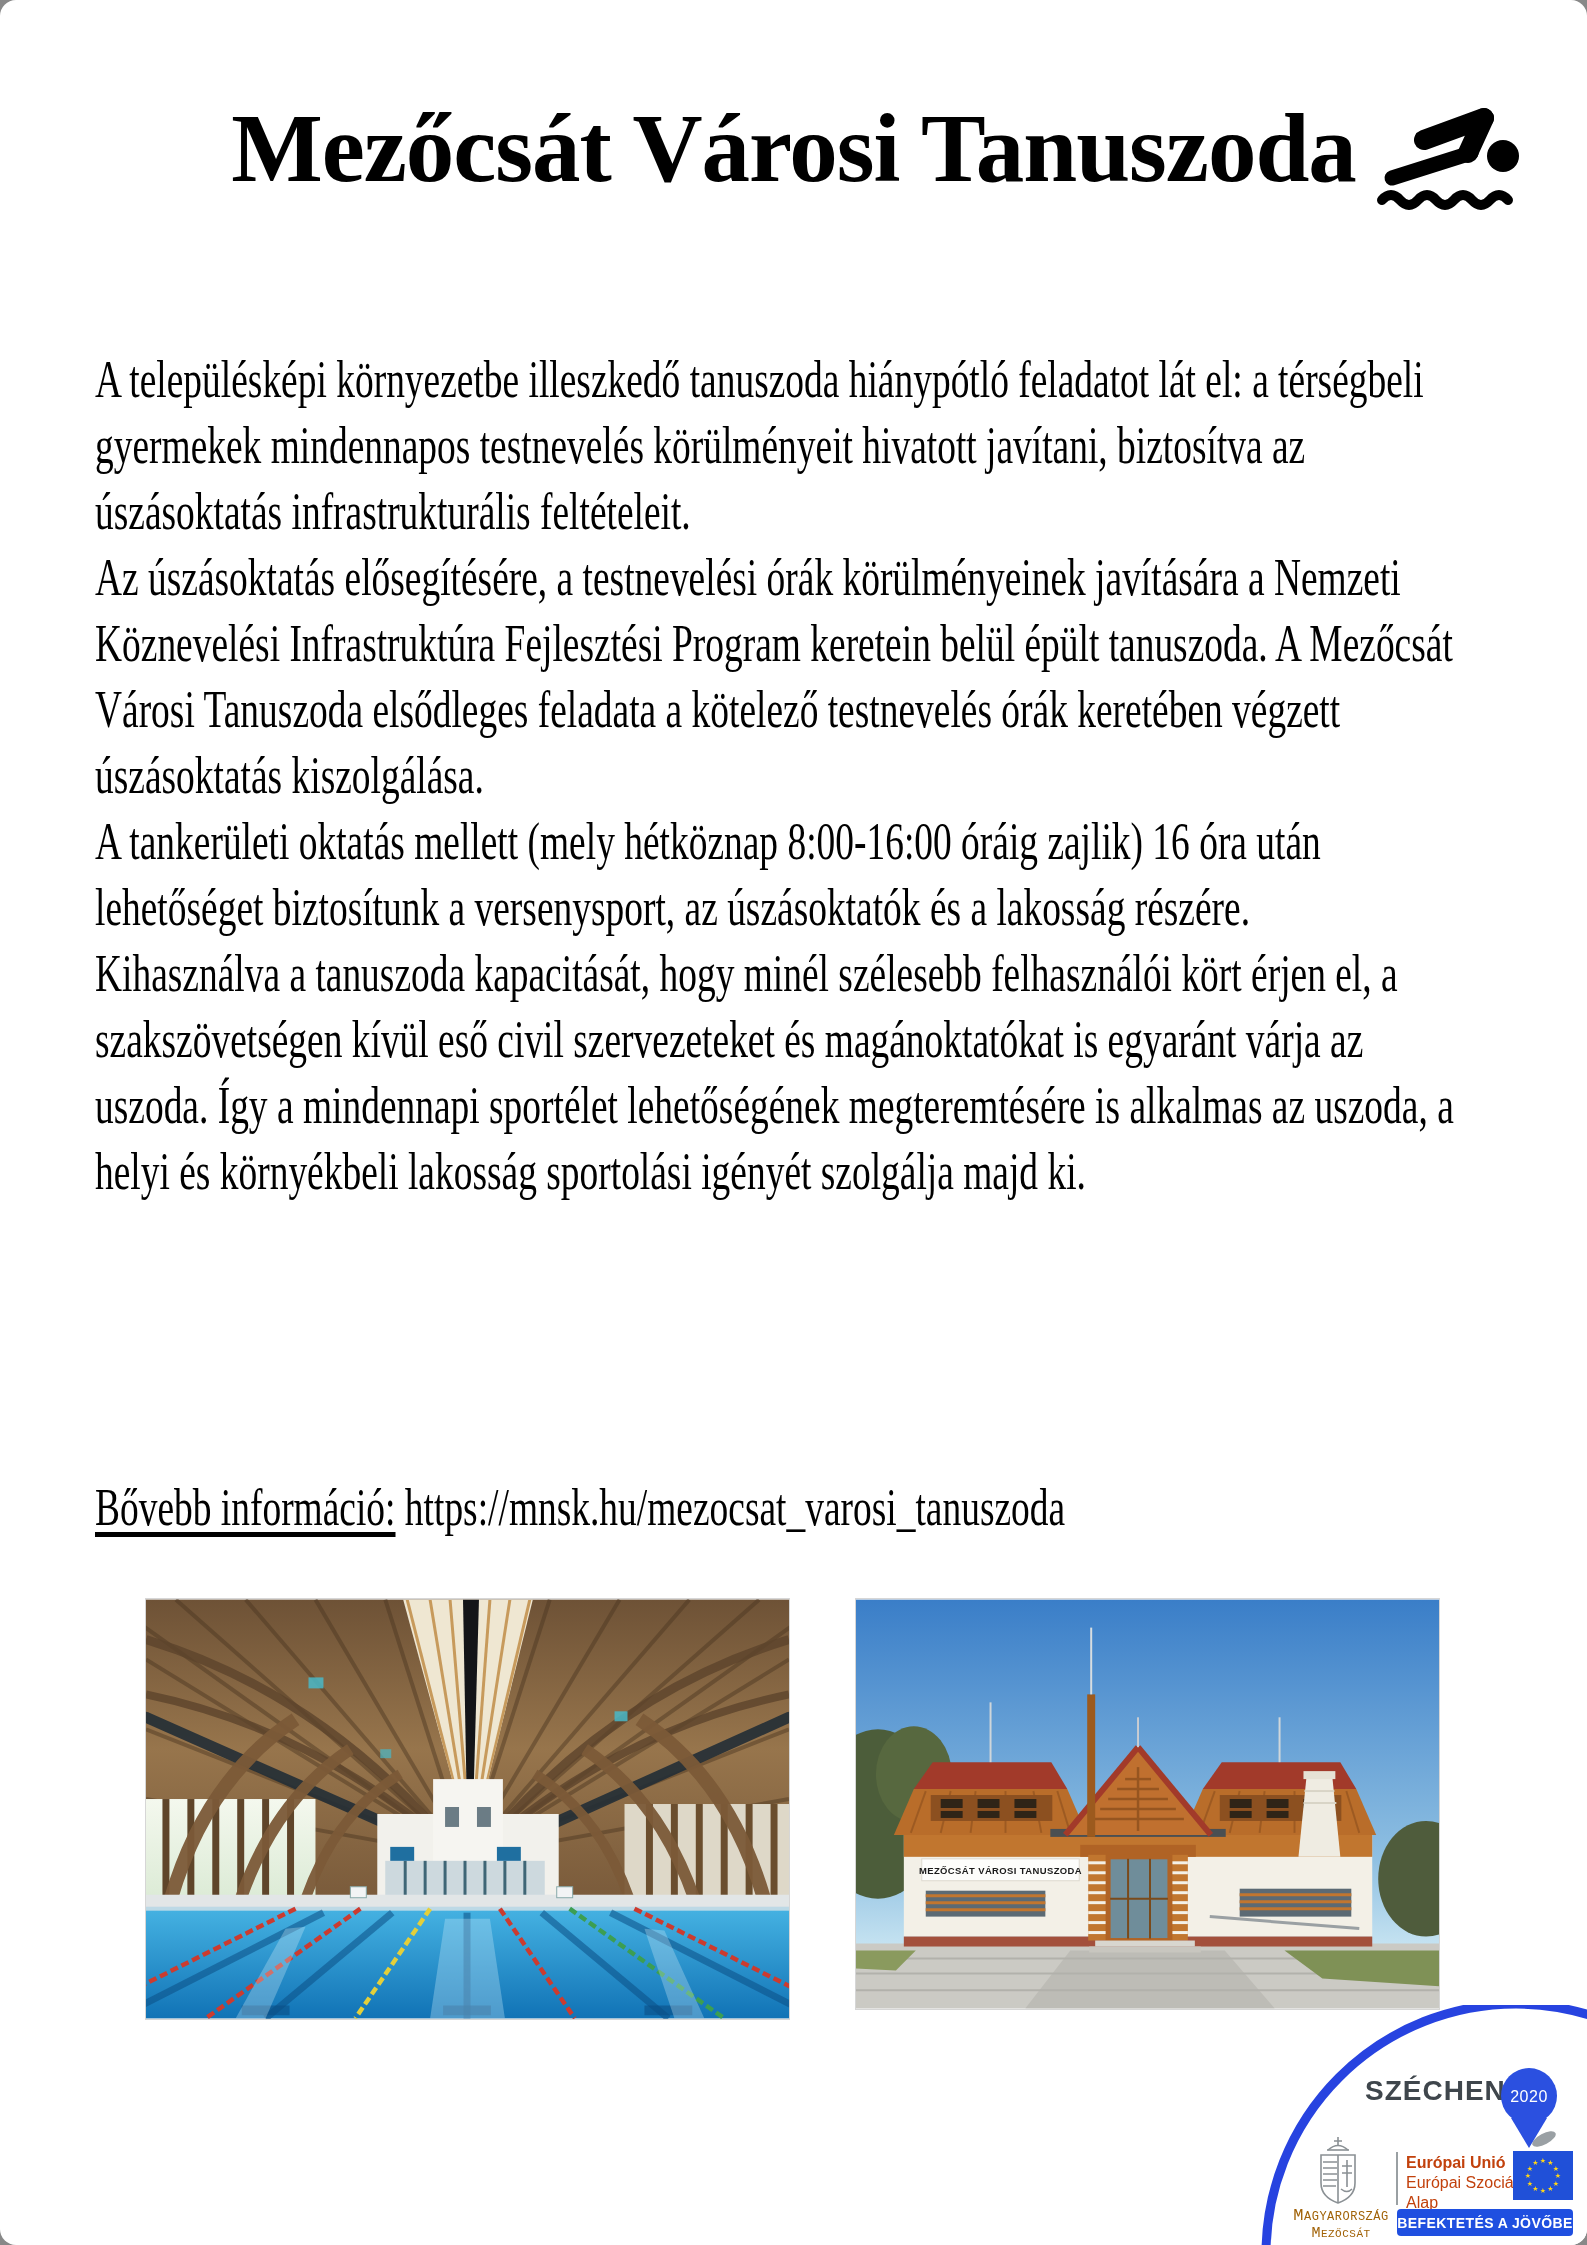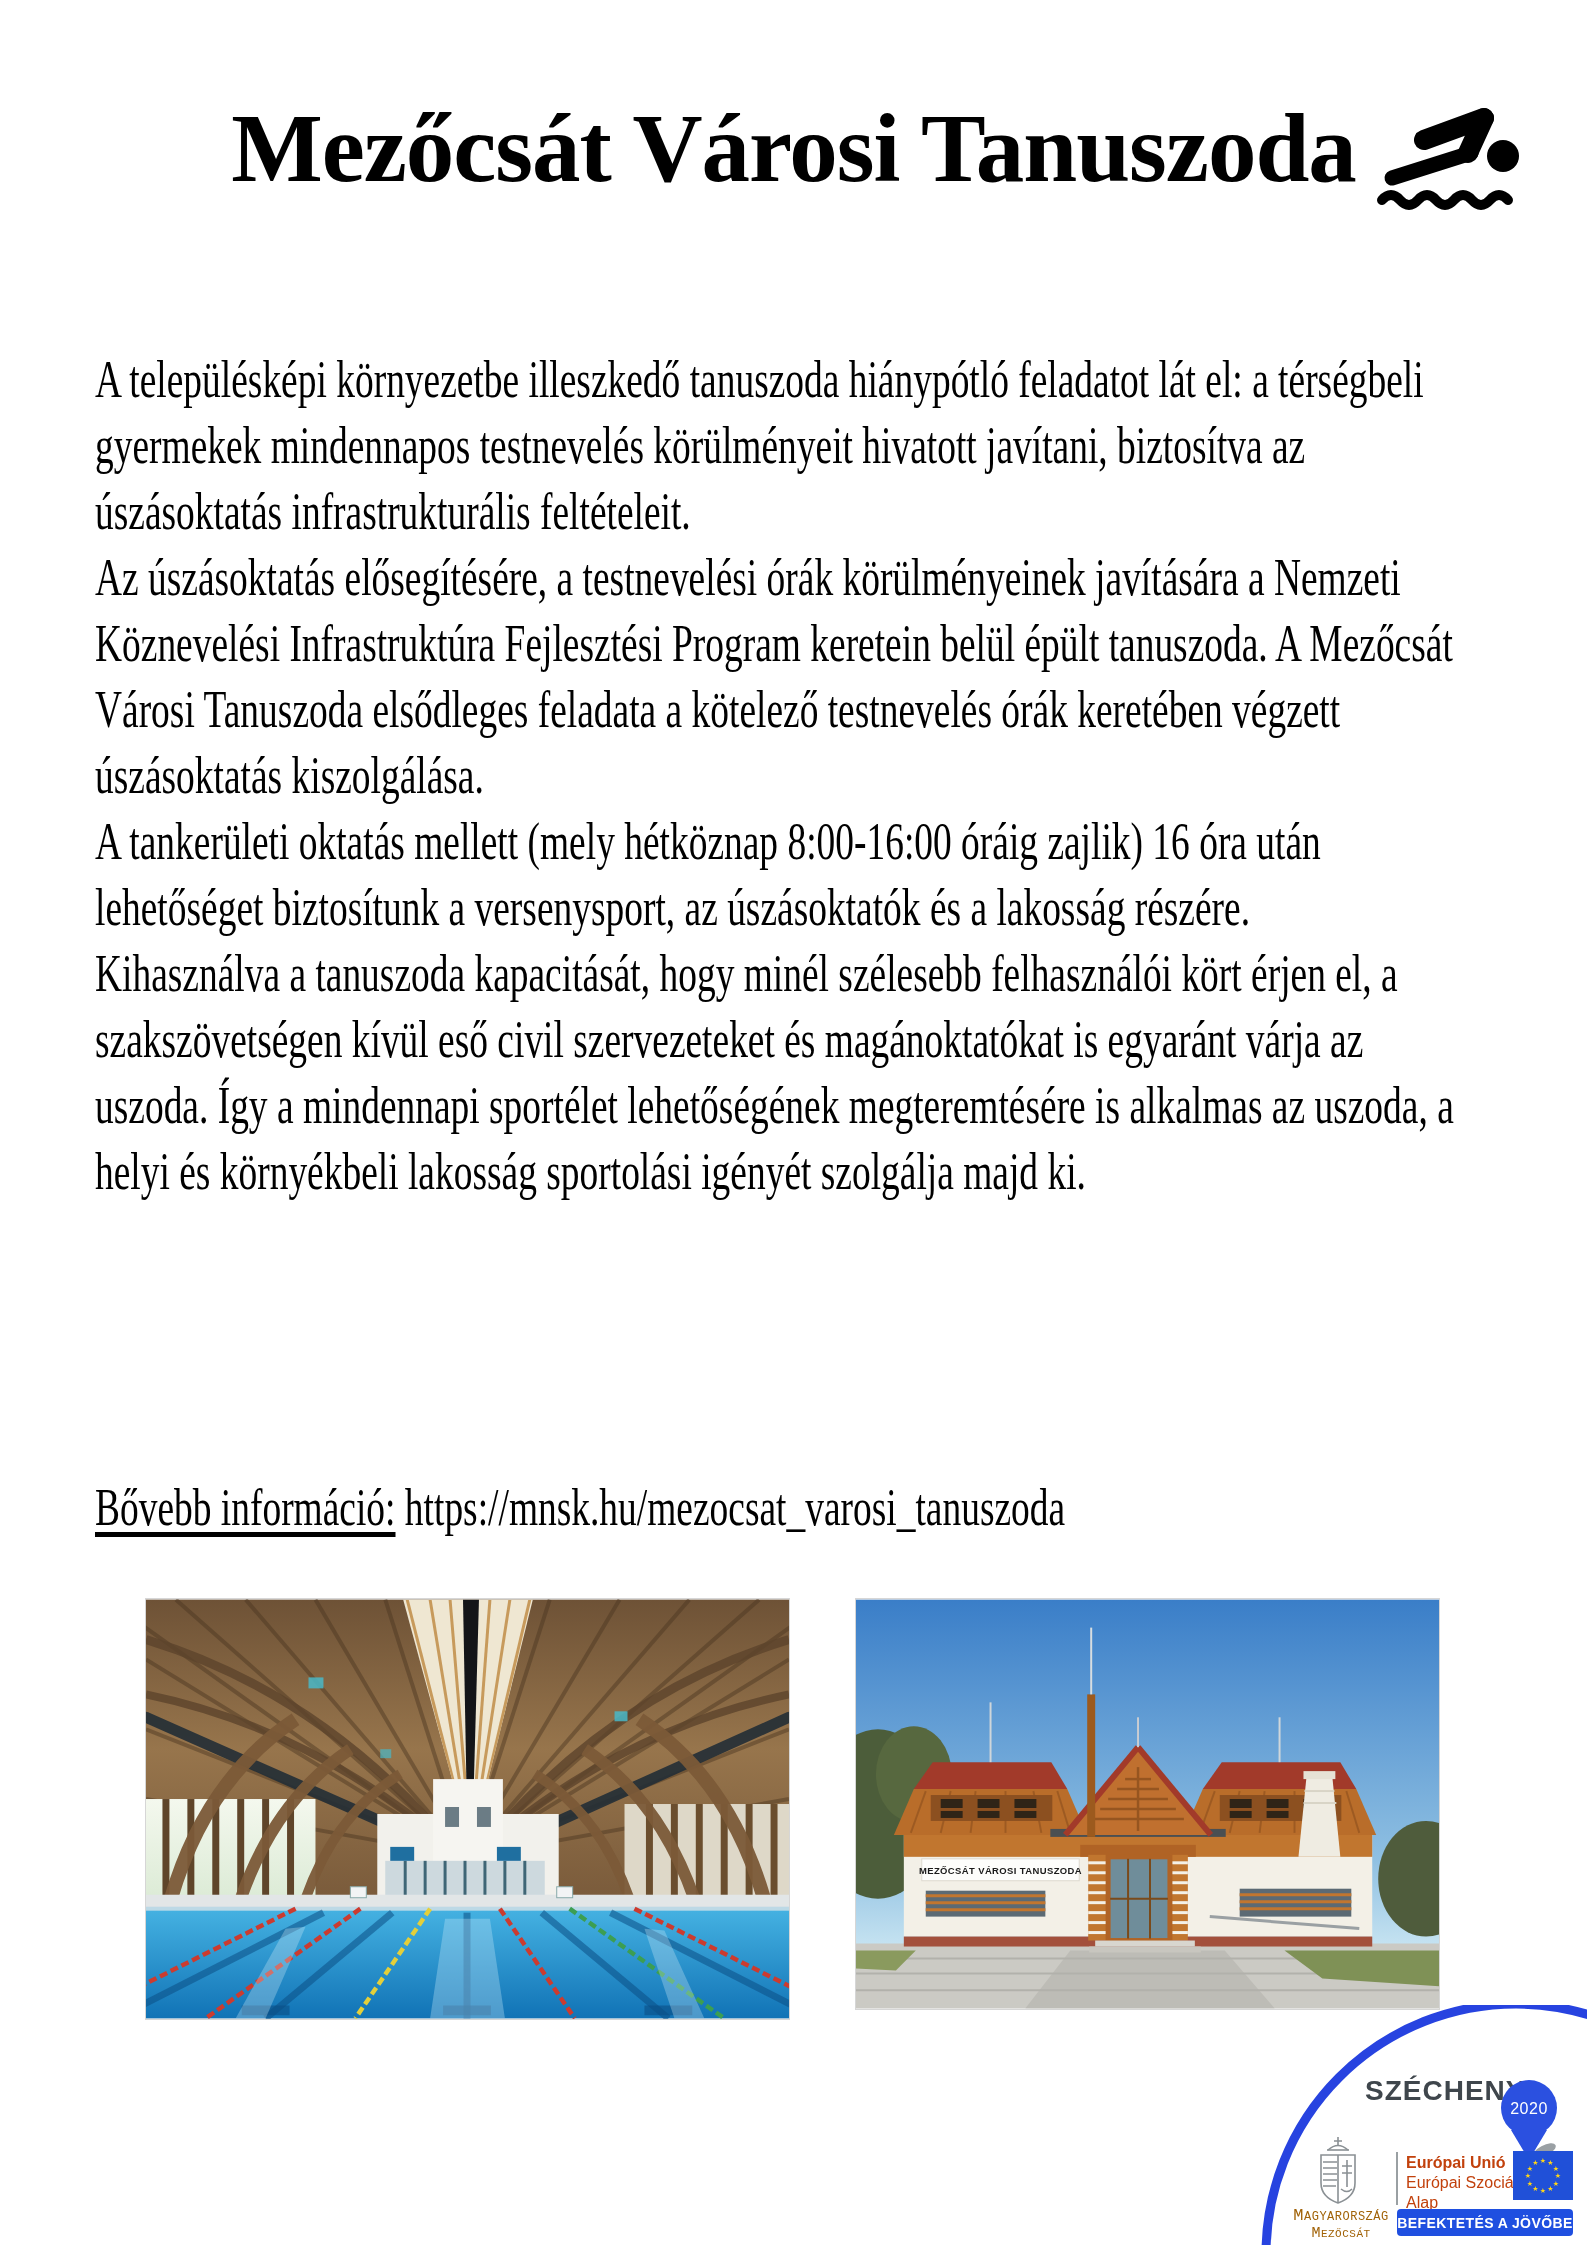--- a/index.html
+++ b/index.html
@@ -1,20 +1,20 @@
 <!DOCTYPE html>
 <html><head>
 <meta charset="utf-8">
 <style>
   * { margin:0; padding:0; box-sizing:border-box; }
   body { background:#888; }
   .page {
     position:relative; width:1587px; height:2245px; margin:0 auto;
     background:#ffffff; overflow:hidden;
-    font-family:"Liberation Serif", serif; color:#000;
+    font-family:"Liberation Serif", serif; color:#000;border-radius:16px;
   }
   
   .title-row { position:absolute; top:100px; left:0; width:100%; text-align:center; }
   .doc-title {
     font-family:"Liberation Serif", serif; font-weight:bold;
     font-size:97px; line-height:1; letter-spacing:-1px; display:inline-block;
   }
   .swimmer { position:absolute; left:1372px; top:106px; }
   
   .body-text {
@@ -35,21 +35,21 @@
   #photo-building { left:855px; top:1598px; width:585px; height:412px; }
   .photo svg { display:block; }
   
   .footer { position:absolute; right:0; bottom:0; width:340px; height:240px; }
   .footer > svg.arc { position:absolute; left:0; top:0; }
   .szechenyi {
     position:absolute; left:118px; top:70px; z-index:2;
     font-family:"Liberation Sans", sans-serif; font-weight:bold;
     font-size:28px; letter-spacing:1px; color:#3f464c;
   }
-  .pin { position:absolute; left:251px; top:73px; z-index:2; }
+  .pin { position:absolute; left:251px; top:61px; z-index:2; }
   .arms { position:absolute; left:64px; top:130px; z-index:2; }
   .gov {
     position:absolute; left:24px; top:202px; width:140px; z-index:2;
     font-family:Liberation Mono, monospace; color:#a16207;
     font-variant:small-caps; text-align:center; line-height:18px;
   }
   .gov-l1 { font-size:17px; letter-spacing:0.5px; }
   .gov-l2 { font-size:15px; letter-spacing:0.5px; }
   .eu-sep { position:absolute; left:149px; top:147px; width:2px; height:53px; background:#9aa0a3; z-index:2; }
   .eu-text {

